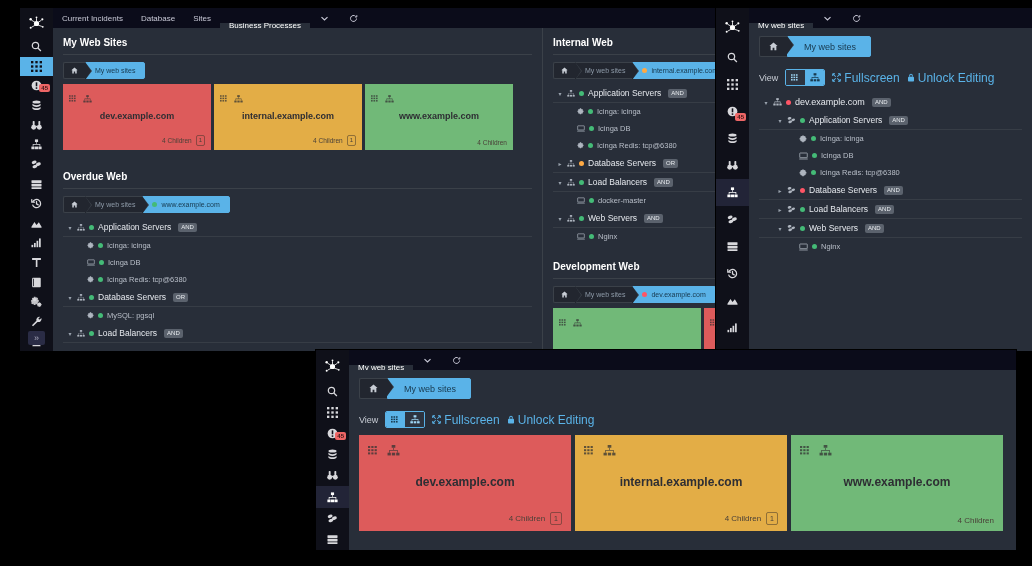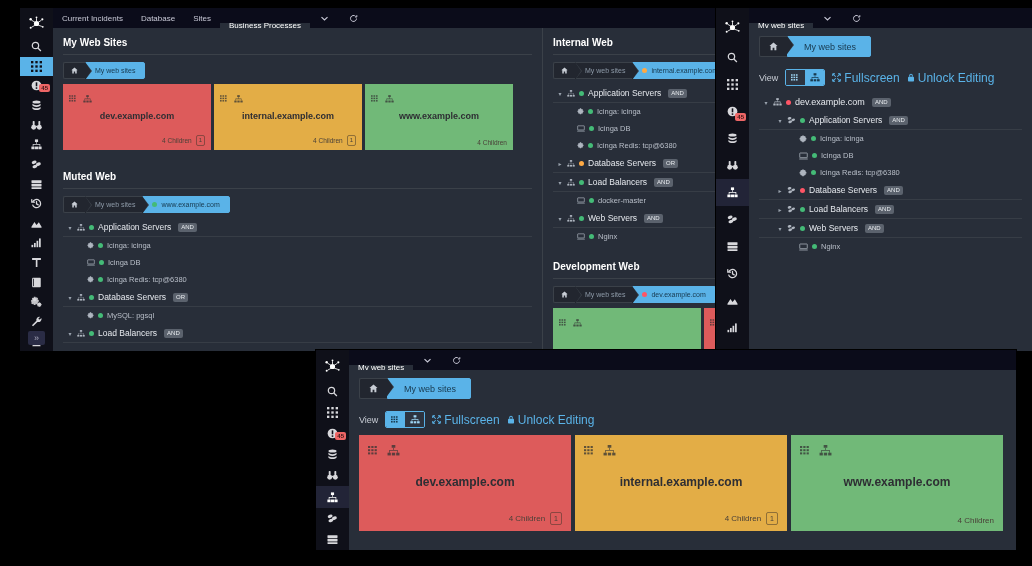--- a/index.html
+++ b/index.html
@@ -421,21 +421,21 @@
                       <path d="M6.6 3v2.4H2.3v3h.8V6.2h7.8v2.2h.8v-3H7.4V3z"></path>
                     </svg></span>
               </div>
               <div class="tile-name">www.example.com</div>
               <div class="tile-foot">
                 <span>4 Children</span>
               </div>
             </div>
           </div>
 
-          <div class="pane-title" style="margin-top:12px">Muted Web</div>
+          <div class="pane-title" style="margin-top:12px">Overdue Web</div>
 
           <div class="crumbs">
             <div class="crumb">
               <svg width="7" height="7" viewBox="0 0 12 12" fill="#c8cdd5">
                   <path d="M6 .8 11.4 5.4h-1.6V11H7.2V7.6H4.8V11H2.2V5.4H.6z"></path>
                 </svg>
             </div>
             <div class="crumb">My web sites</div>
             <div class="crumb active last">
               <span class="dot ok"></span>

